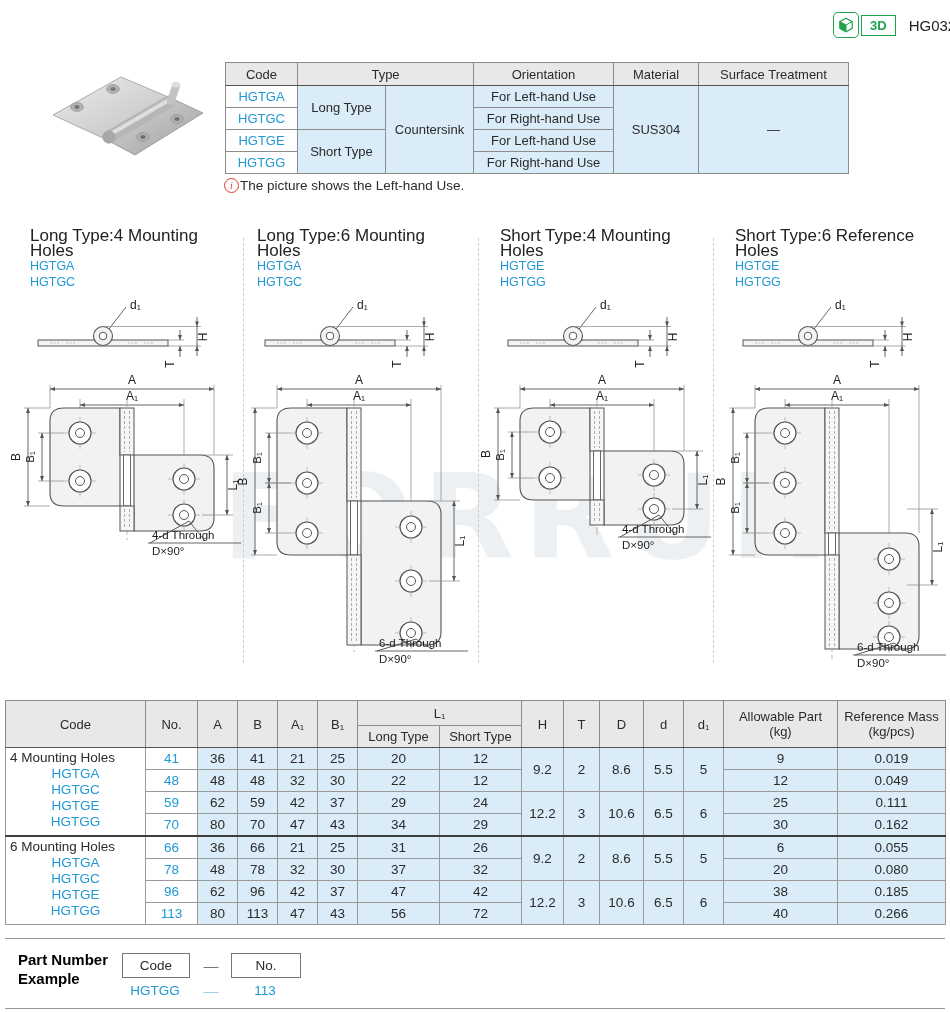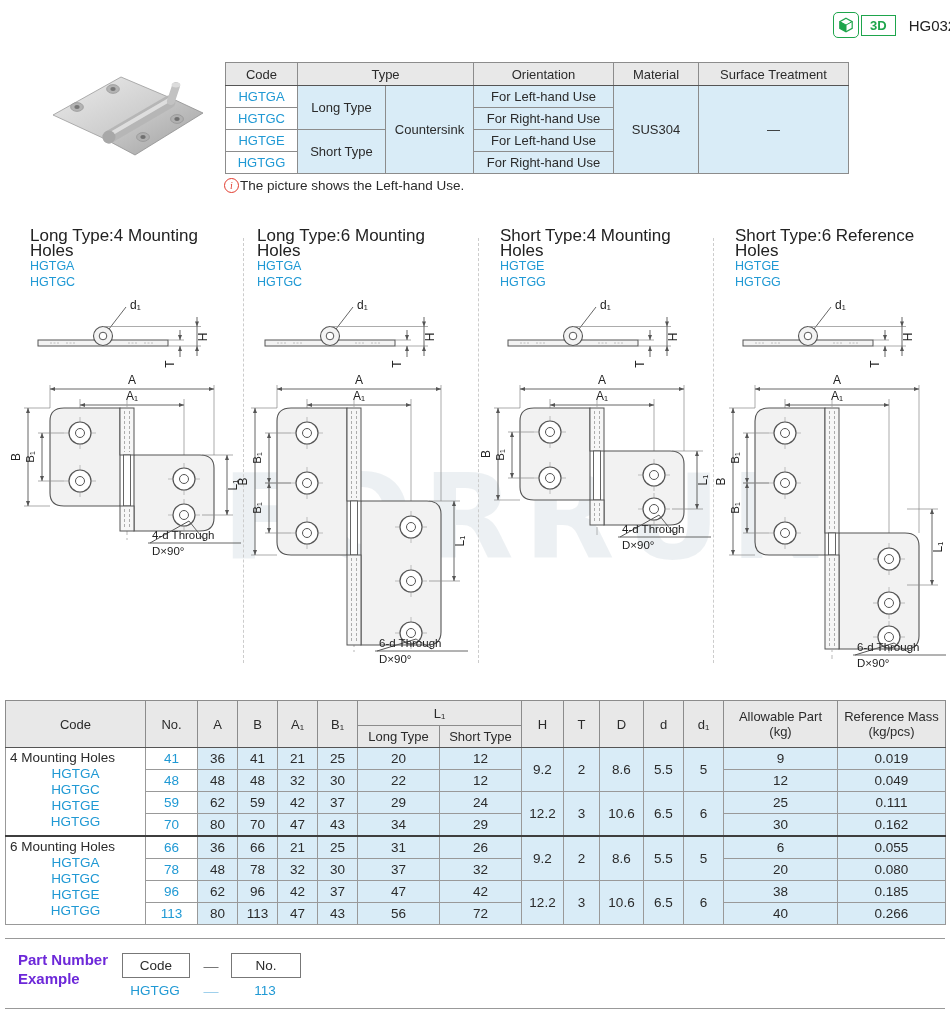--- a/index.html
+++ b/index.html
@@ -58,21 +58,21 @@
   .mt td.codecell{background:#fff;vertical-align:top;padding:2px 2px 0 2px;}
   .glabel{font-size:13.5px;text-align:left;padding-left:2px;line-height:16px;color:#2b2b2b;}
   .gcode{color:#2099d4;font-size:13.5px;line-height:16px;text-align:center;cursor:pointer;}
   .mt tr.sub td{border-top:1.5px solid #555;}
   .mt tr.grp td{border-top:2px solid #3e3e3e;}
 
   
   .pn{position:absolute;top:938px;left:5px;width:940px;height:69px;
       border-top:1px solid #999;border-bottom:1px solid #999;z-index:2;}
   .pn-label{position:absolute;top:11px;left:13px;font-size:15px;font-weight:bold;
-            line-height:19px;white-space:pre-line;color:#6d28d9;}
+            line-height:19px;white-space:pre-line;color:#000000;}
   .pnbox{position:absolute;border:1.5px solid #777;background:#fff;text-align:center;
          font-size:13.5px;color:#2b2b2b;height:23px;line-height:23px;}
   .pn-dash{position:absolute;width:24px;text-align:center;color:#777;font-size:15px;}
   .pn-ex{position:absolute;text-align:center;color:#2099d4;font-size:13.5px;cursor:pointer;}
   .pn-exdash{position:absolute;width:24px;text-align:center;color:#9fd0ec;font-size:15px;}
   .pre{white-space:pre-line;}
 </style>
 </head>
 <body>
 

